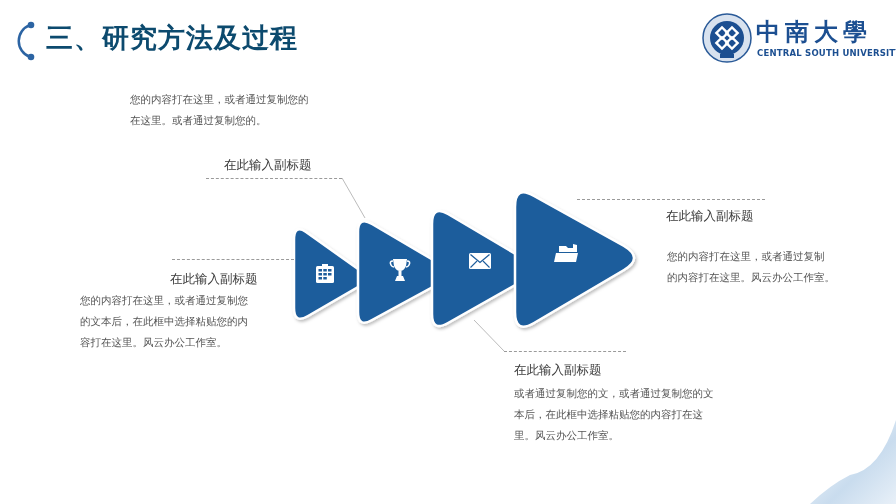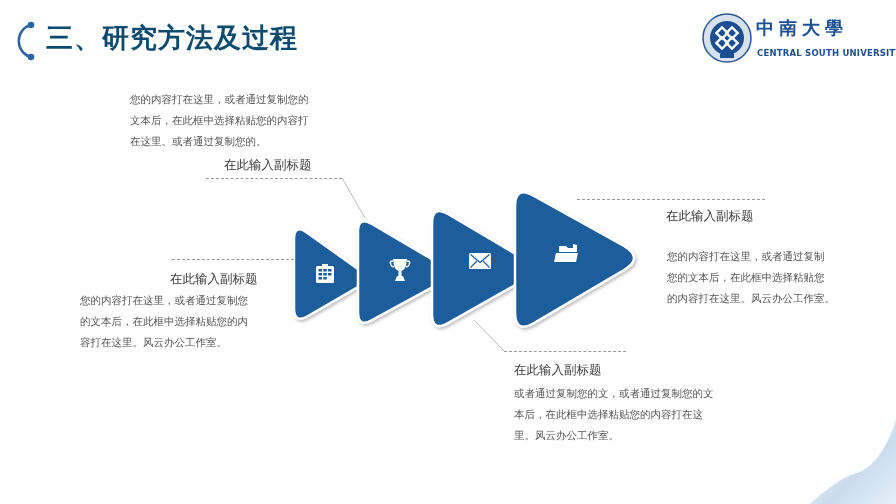--- a/index.html
+++ b/index.html
@@ -8,21 +8,21 @@
     background: #ffffff;
     font-family: "DejaVu Sans", "Liberation Sans", sans-serif;
   }
   .abs { position: absolute; }
   .title-text {
     position: absolute; left: 46px; top: 20px;
     font-size: 27px; font-weight: bold; color: #0c4a6e; letter-spacing: 1px;
     white-space: nowrap;
   }
   .logo-text-cn {
-    position: absolute; left: 756px; top: 16px; font-size: 18px; color: #1c4f91;
+    position: absolute; left: 756px; top: 16px; font-size: 24px; color: #1c4f91;
     font-family: "DejaVu Serif", serif; font-weight: bold; letter-spacing: 5px; white-space: nowrap;
   }
   .logo-text-en {
     position: absolute; left: 757px; top: 48px; font-size: 8.5px; font-weight: bold; color: #1c4f91;
     white-space: nowrap; letter-spacing: 0.2px;
   }
   .body-text {
     position: absolute; font-size: 10.5px; line-height: 21px; color: #555;
   }
   .sub-title {
@@ -125,39 +125,37 @@
         <stop offset="0.6" stop-color="#c9dcee"></stop>
         <stop offset="1" stop-color="#e8f0f8"></stop>
       </linearGradient>
     </defs>
     <path d="M 896 420 Q 880 470 850 475 Q 830 485 810 504 L 896 504 Z" fill="url(#curl)"></path>
   </g>
 </svg>
 
 <div class="body-text" style="left:130px;top:89px;width:220px;">
   <div>您的内容打在这里，或者通过复制您的</div>
-  <div>文本后，在此框中选择粘贴您的内容打</div>
   <div>在这里。或者通过复制您的。</div>
 </div>
 <div class="sub-title" style="left:224px;top:157px;">在此输入副标题</div>
 <div class="dash" style="left:206px;top:178px;width:136px;"></div>
 
 <div class="dash" style="left:172px;top:259px;width:122px;"></div>
 <div class="sub-title" style="left:170px;top:271px;">在此输入副标题</div>
 <div class="body-text" style="left:80px;top:290px;width:200px;">
   <div>您的内容打在这里，或者通过复制您</div>
   <div>的文本后，在此框中选择粘贴您的内</div>
   <div>容打在这里。风云办公工作室。</div>
 </div>
 
 <div class="dash" style="left:577px;top:199px;width:188px;"></div>
 <div class="sub-title" style="left:666px;top:208px;">在此输入副标题</div>
 <div class="body-text" style="left:667px;top:246px;width:200px;">
   <div>您的内容打在这里，或者通过复制</div>
-  <div>您的文本后，在此框中选择粘贴您</div>
   <div>的内容打在这里。风云办公工作室。</div>
 </div>
 
 <div class="dash" style="left:504px;top:351px;width:122px;"></div>
 <div class="sub-title" style="left:514px;top:362px;">在此输入副标题</div>
 <div class="body-text" style="left:514px;top:383px;width:215px;">
   <div>或者通过复制您的文，或者通过复制您的文</div>
   <div>本后，在此框中选择粘贴您的内容打在这</div>
   <div>里。风云办公工作室。</div>
 </div>

